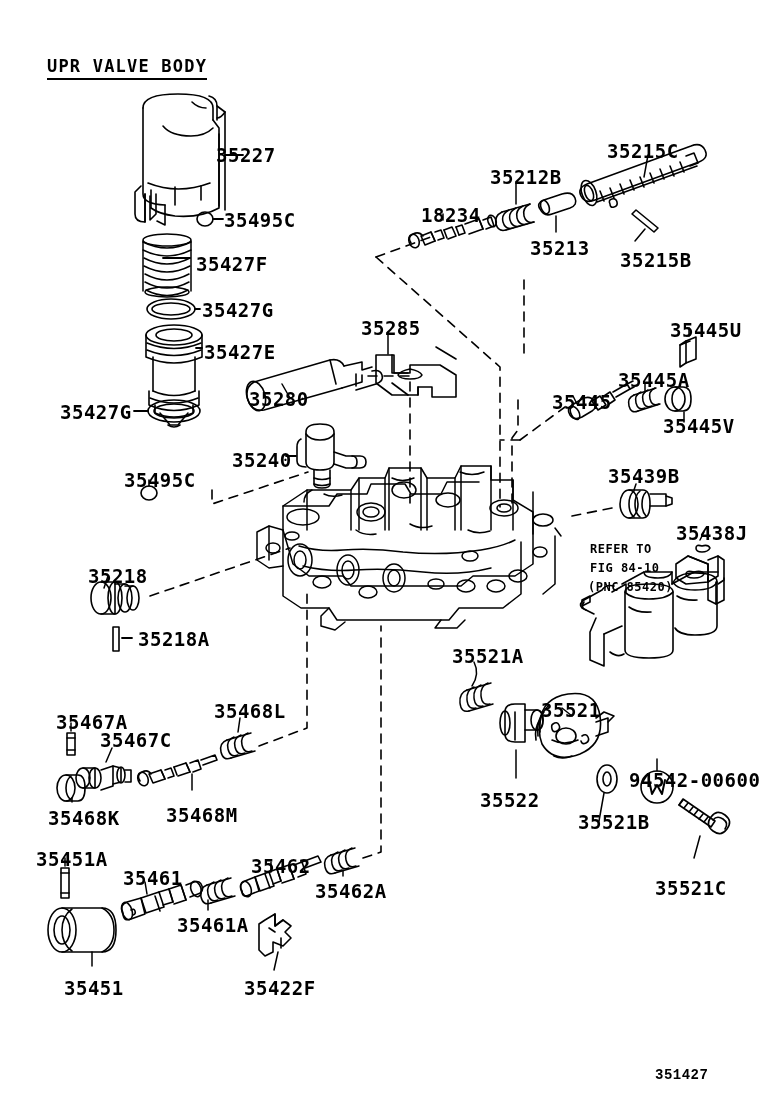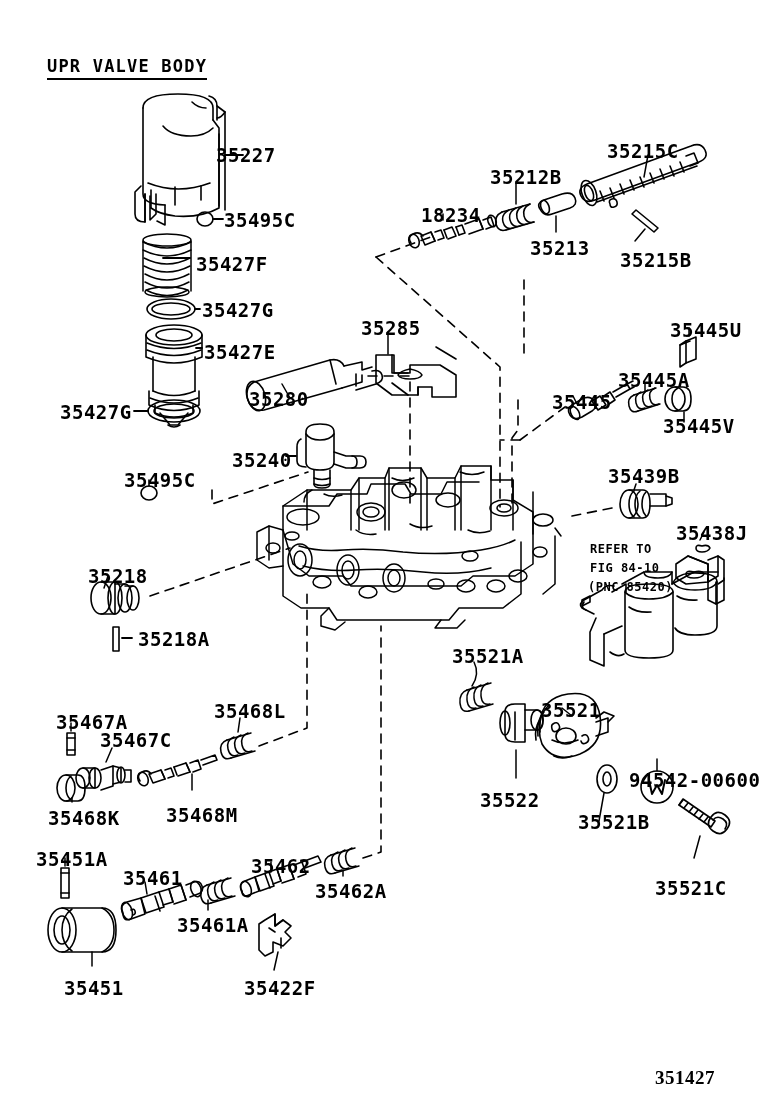--- a/index.html
+++ b/index.html
@@ -28,23 +28,23 @@
     font-family:"DejaVu Sans Mono","Liberation Mono",monospace;
     font-weight:700;
     font-size:17px;
     letter-spacing:1.2px;
     white-space:pre;
     border-bottom:2.5px solid #000;
     padding-bottom:2px;
   }
   .fignum{
     position:absolute;
-    font-family:Liberation Serif, serif;
+    font-family:Liberation Mono, monospace;
     font-weight:700;
-    font-size:19px;
+    font-size:14px;
     letter-spacing:0.5px;
     white-space:pre;
   }
   .refnote{
     position:absolute;
     font-family:"DejaVu Sans Mono","Liberation Mono",monospace;
     font-weight:700;
     font-size:12px;
     letter-spacing:0.5px;
     line-height:19px;

